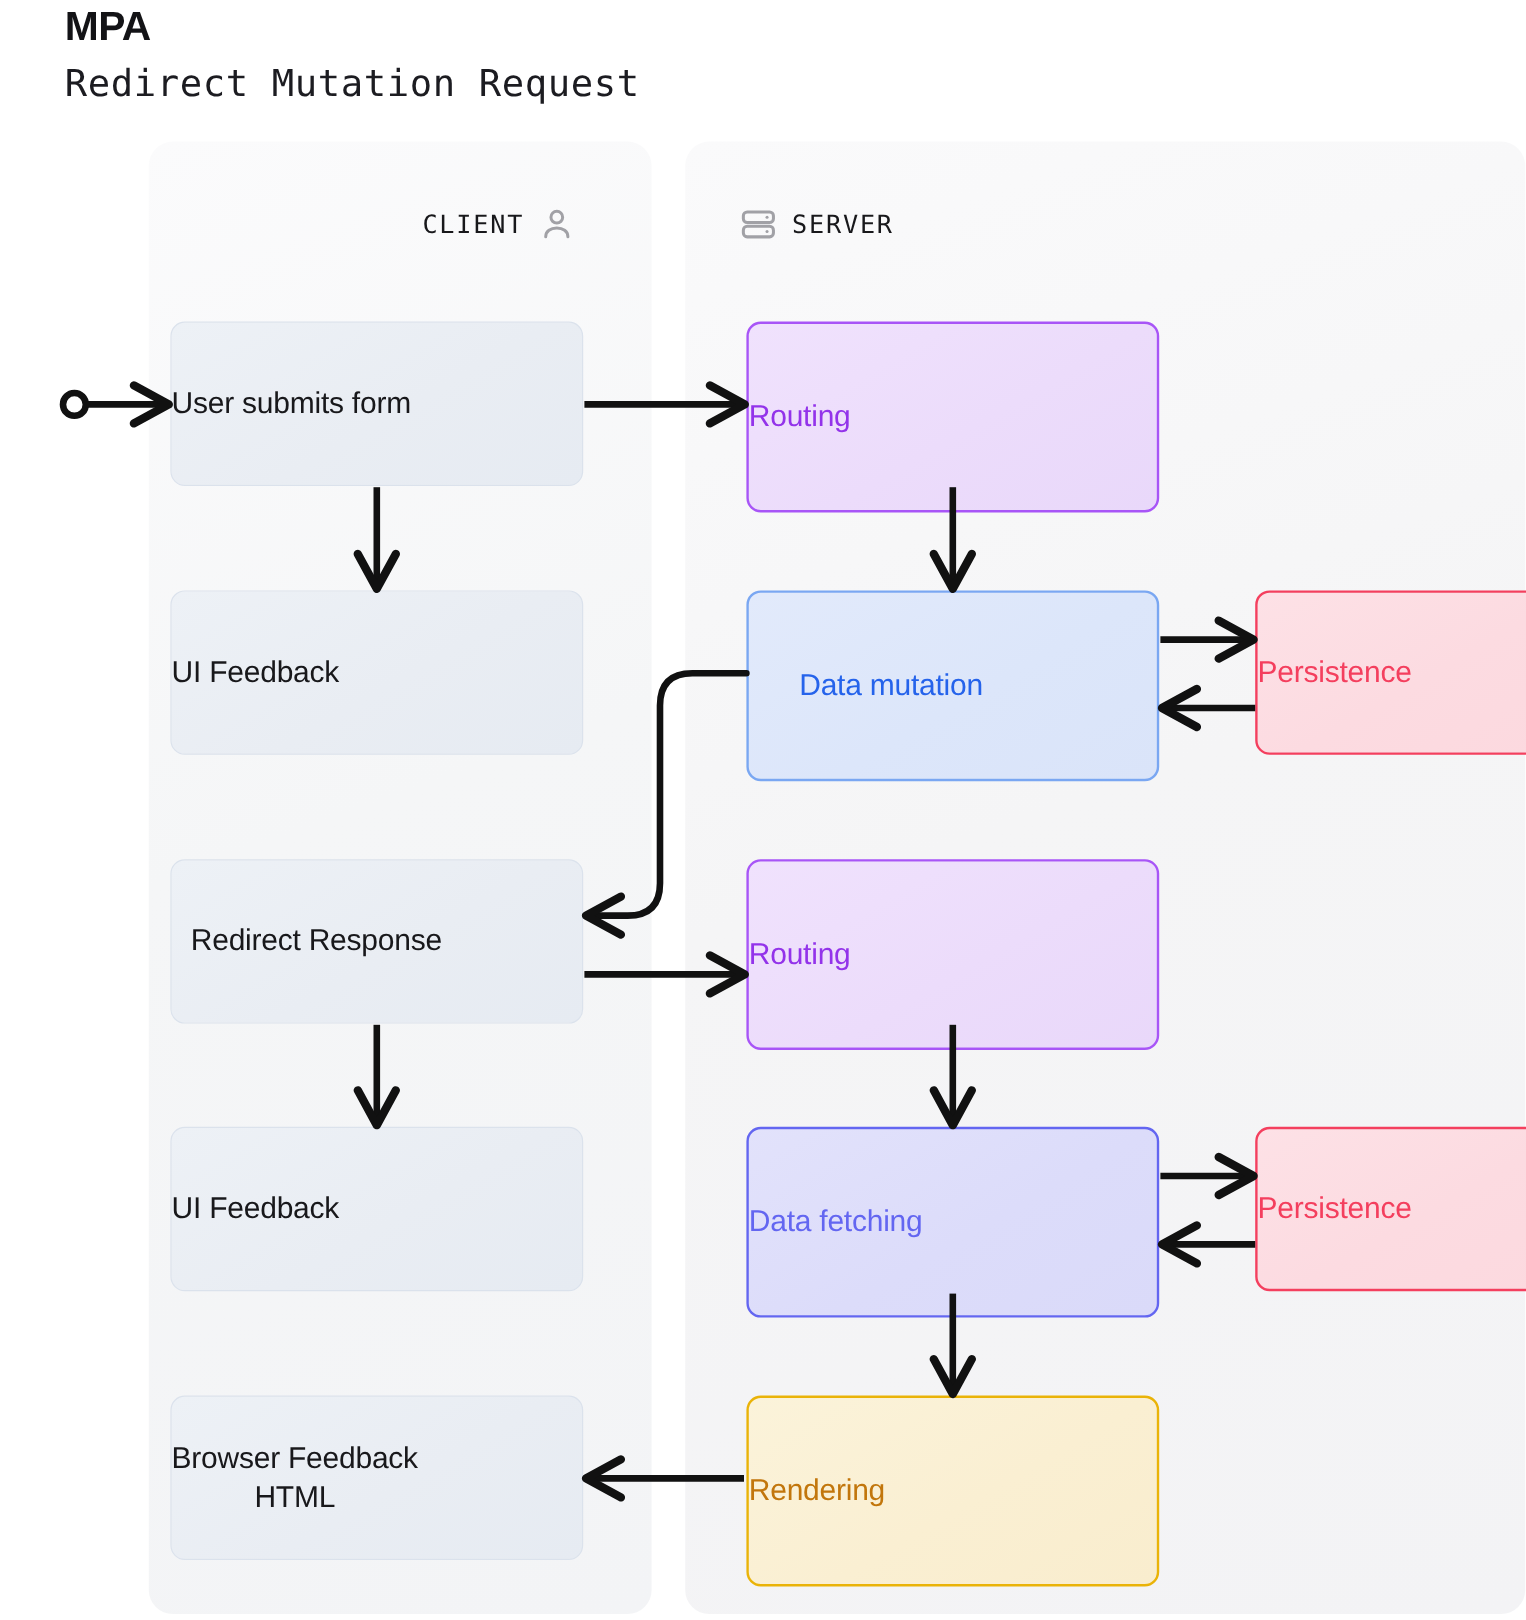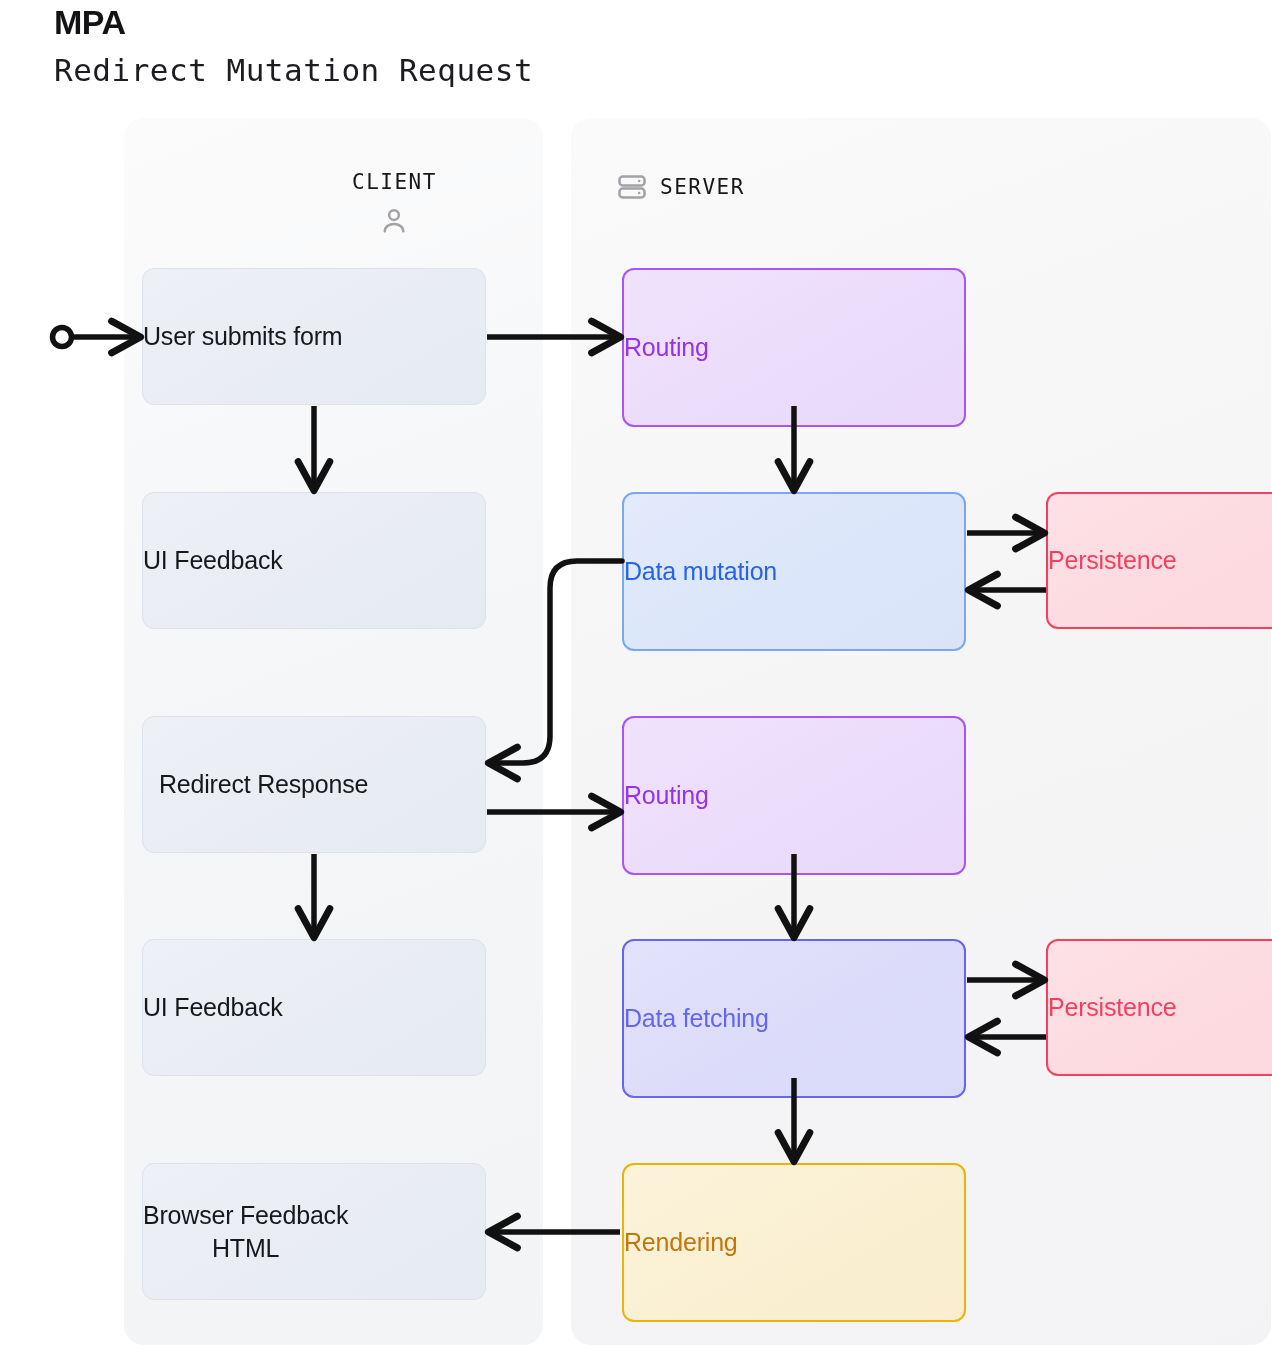--- a/index.html
+++ b/index.html
@@ -70,21 +70,21 @@
     position: absolute;
     display: flex;
     align-items: center;
     gap: 12px;
     font-family: "DejaVu Sans Mono", "Liberation Mono", monospace;
     font-size: 21px;
     letter-spacing: 1.5px;
     color: #18181b;
     height: 34px;
   }
-  #client-header { left: 306px; top: 170px; flex-direction: column; }
+  #client-header { left: 306px; top: 170px; }
   #server-header { left: 570px; top: 170px; }
   .hdr-icon { display: inline-flex; align-items: center; justify-content: center; }
 
   
   .node {
     position: absolute;
     border-radius: 12px;
     box-sizing: border-box;
     display: flex;
     align-items: center;
@@ -116,20 +116,21 @@
   }
   .node.routing {
     background: linear-gradient(150deg, #f0e2fd 0%, #ecdcfb 55%, #e9d8fa 100%);
     border: 2px solid #a855f7;
     color: #9333ea;
   }
   .node.mutation {
     background: linear-gradient(150deg, #e2eafb 0%, #dce6fa 55%, #dae4f9 100%);
     border: 2px solid #7aa7f2;
     color: #2563eb;
+    padding-left: 42px;
   }
   .node.fetching {
     background: linear-gradient(150deg, #e2e2fb 0%, #dcdcfa 55%, #dadaf9 100%);
     border: 2px solid #6366f1;
     color: #6366f1;
   }
   .node.persistence {
     background: linear-gradient(150deg, #fde1e6 0%, #fcdbe1 55%, #fcd9df 100%);
     border: 2px solid #f43f5e;
     color: #f43f5e;

